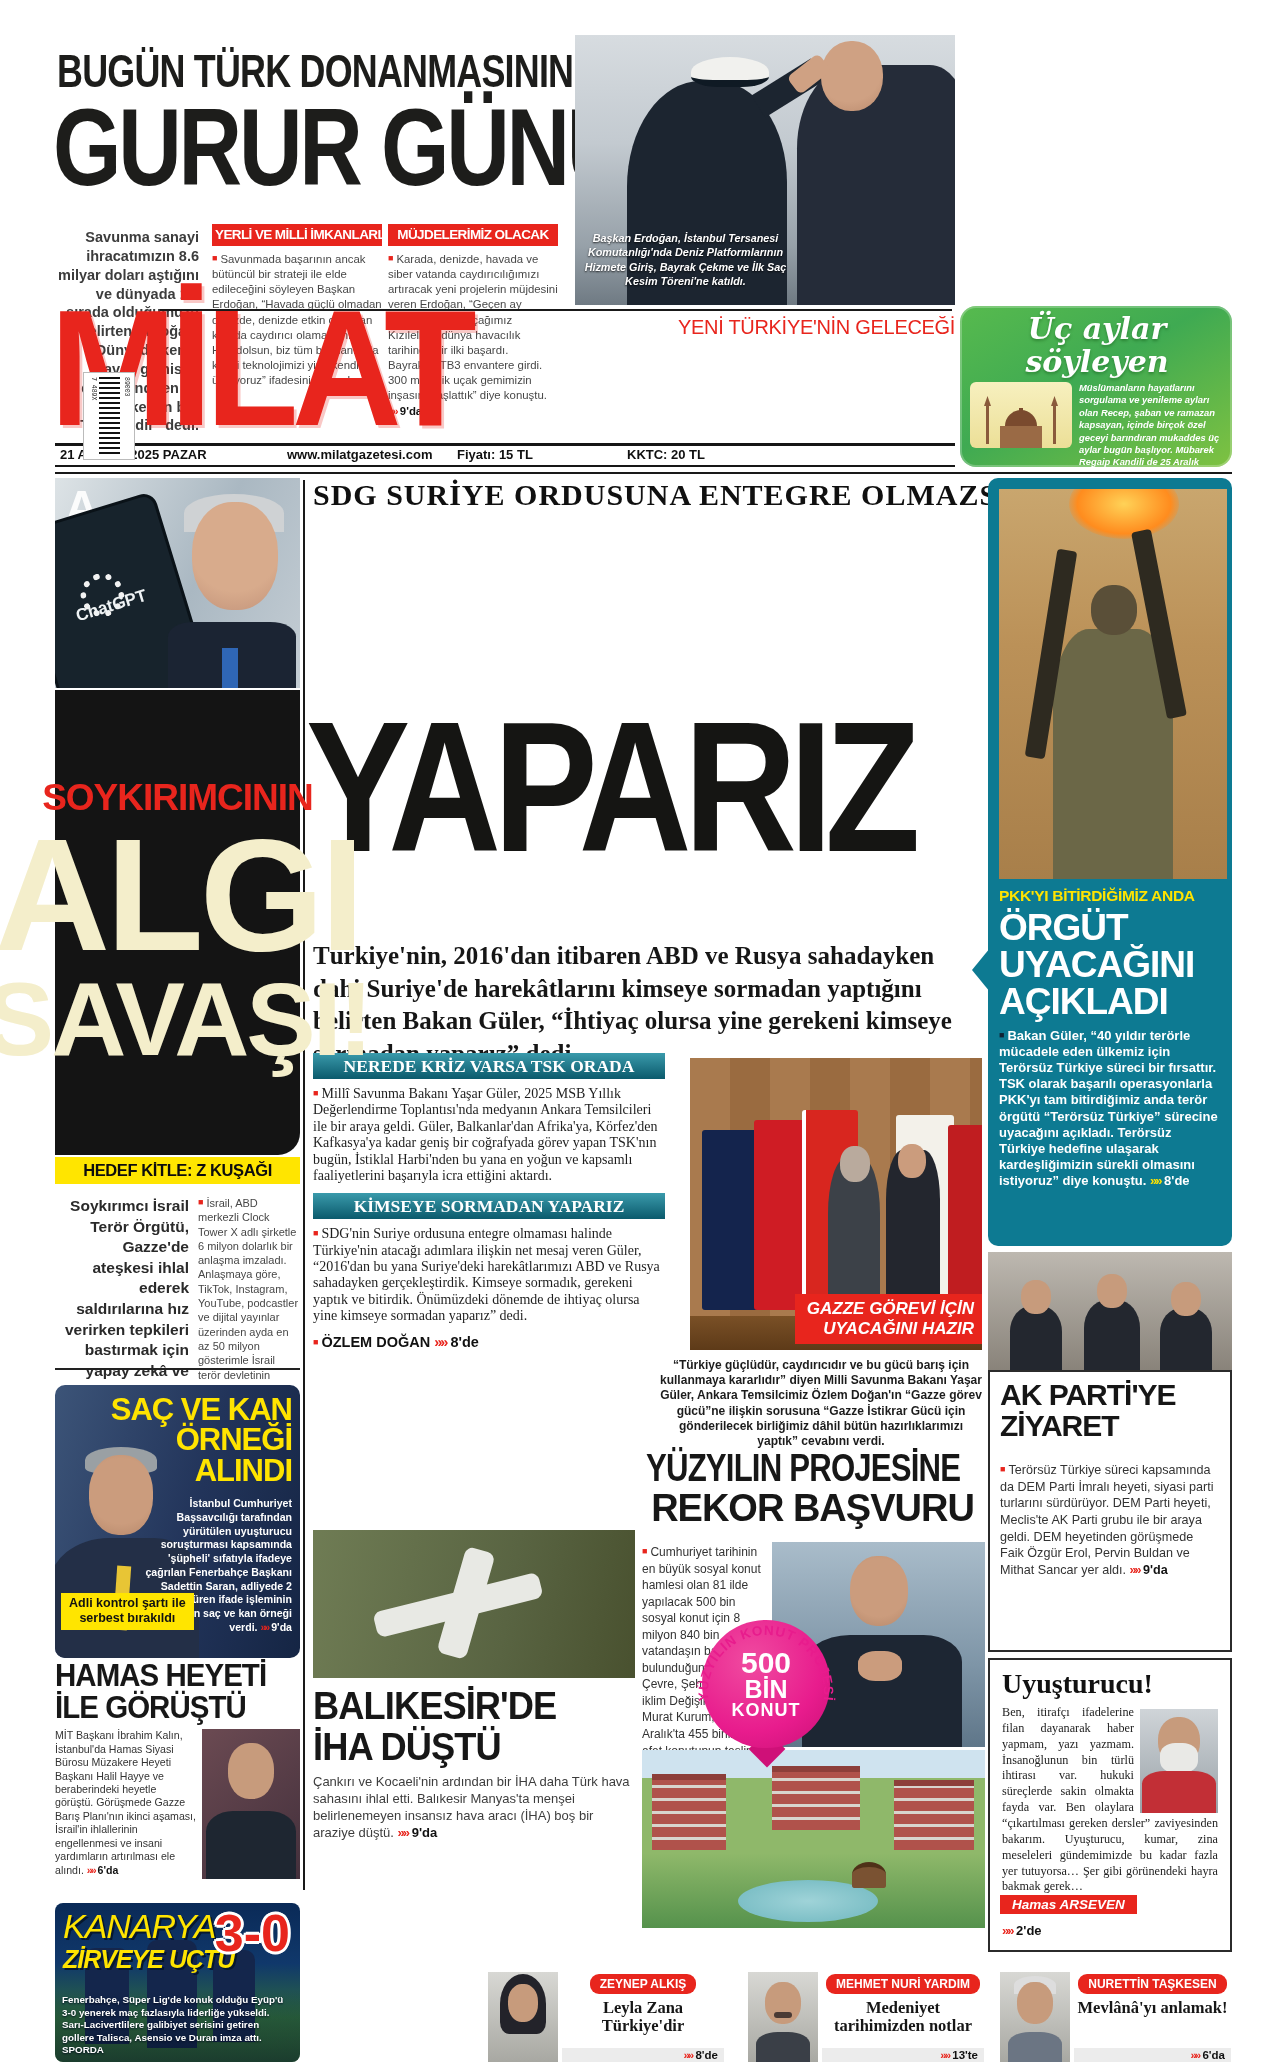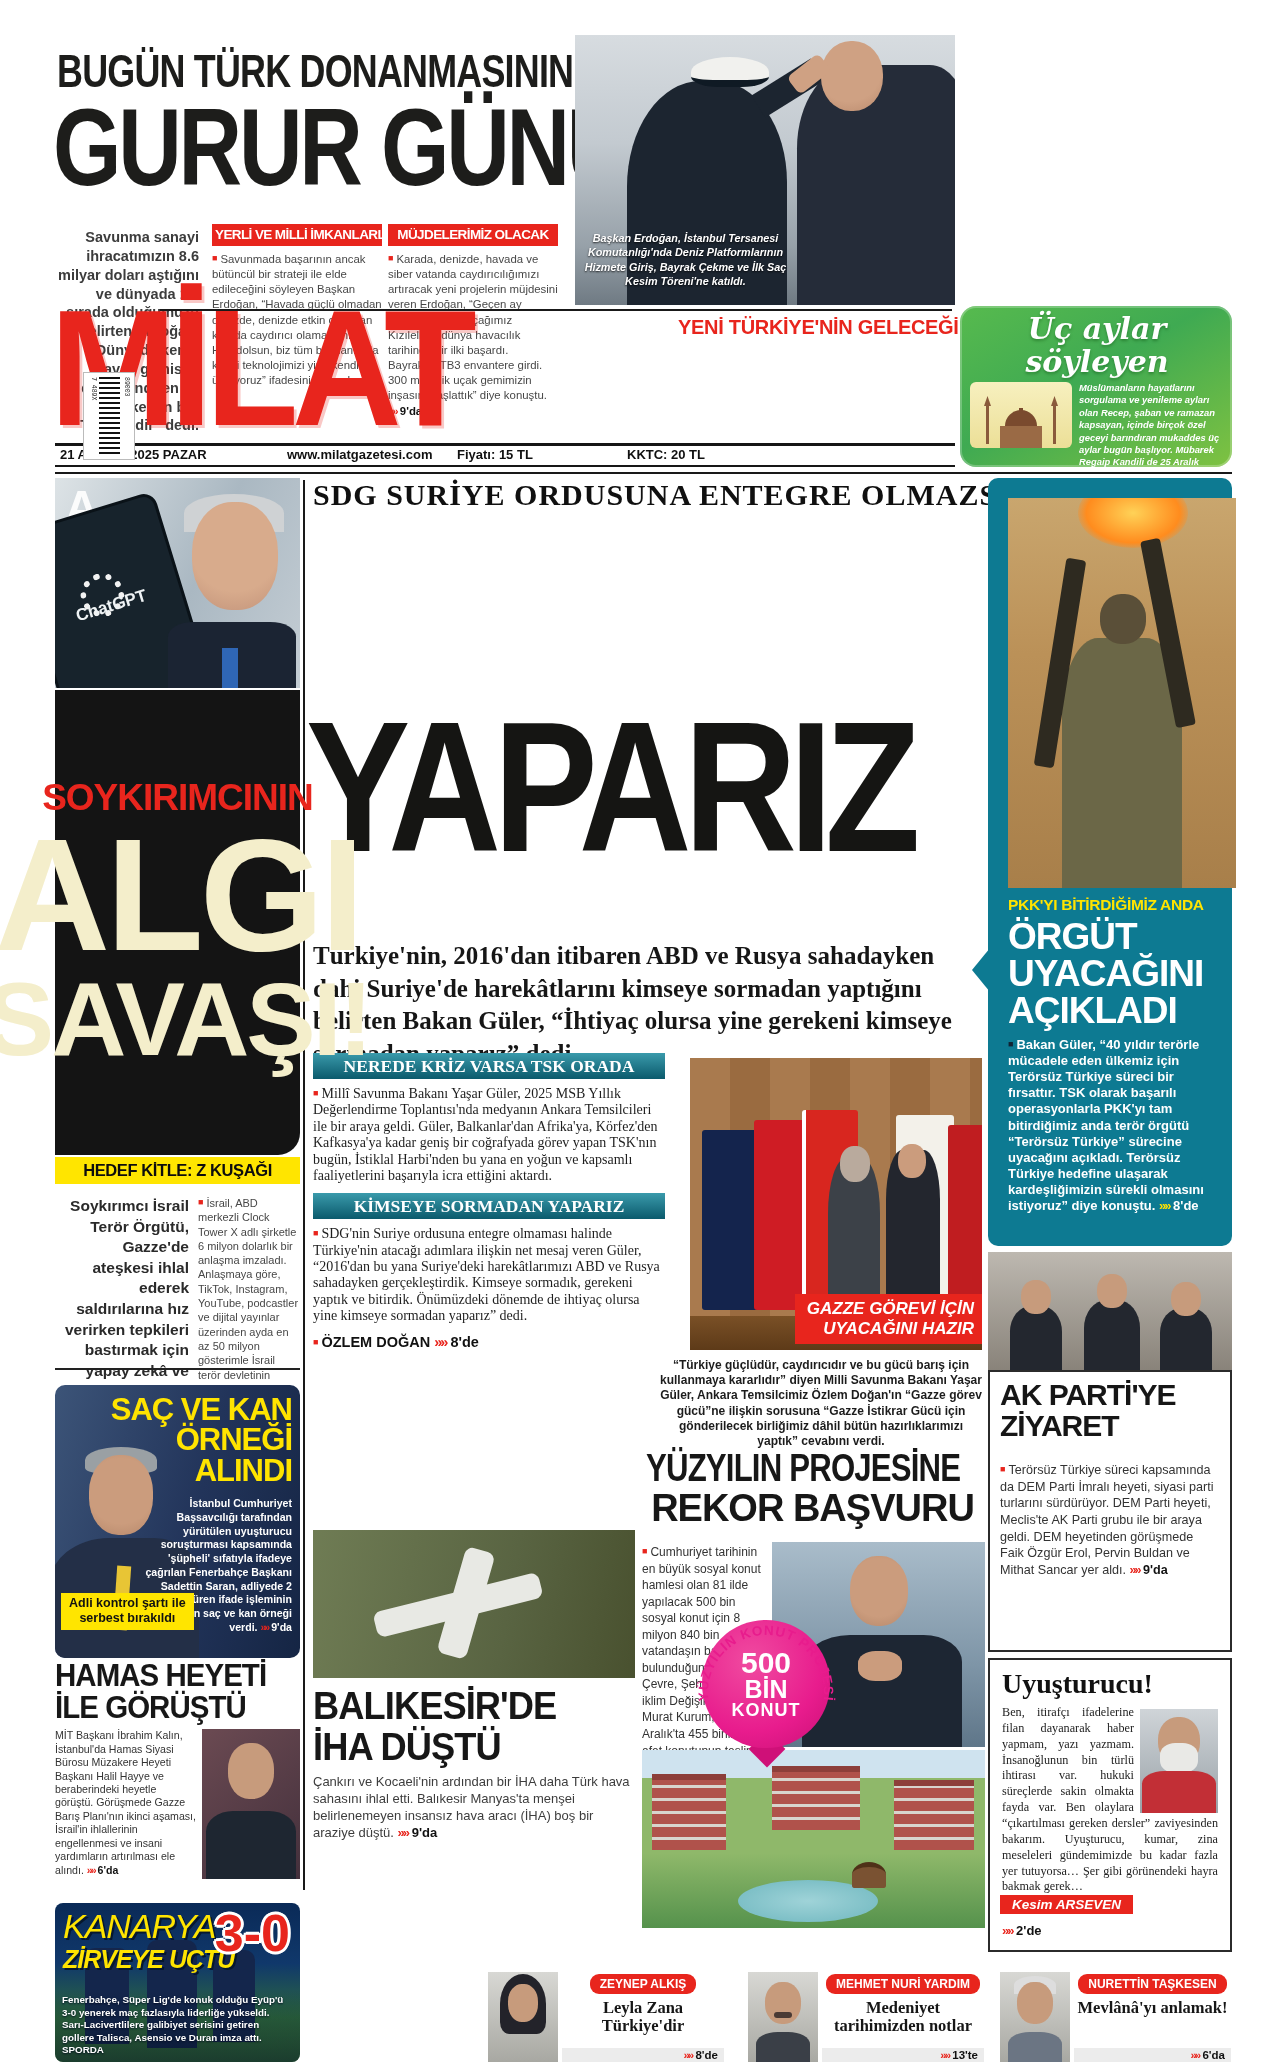--- a/index.html
+++ b/index.html
@@ -24,21 +24,21 @@
   .officer{position:absolute;left:52px;top:46px;width:160px;height:230px;background:#1c2530;border-radius:46% 44% 0 0}
   .officer-cap{position:absolute;left:116px;top:22px;width:78px;height:30px;background:#f1f1ee;border-radius:50% 50% 35% 35%;border-bottom:7px solid #0f1a24}
   .officer-arm{position:absolute;left:178px;top:40px;width:70px;height:26px;background:#1c2530;transform:rotate(-32deg)}
   .erdo{position:absolute;right:-12px;top:30px;width:170px;height:245px;background:#252c39;border-radius:34% 22% 0 0}
   .erdo-head{position:absolute;right:72px;top:6px;width:62px;height:70px;background:radial-gradient(circle at 45% 40%,#cfa183 60%,#b98a6d);border-radius:48%}
   .erdo-hand{position:absolute;right:126px;top:28px;width:40px;height:22px;background:#cfa183;transform:rotate(-38deg);border-radius:6px}
   .ts-cap{left:8px;top:196px;width:205px;color:#fff;font-style:italic;font-weight:bold;font-size:10.8px;line-height:1.32;text-align:center;text-shadow:0 1px 2px rgba(0,0,0,.8)}
 
   
   .mh-line{left:160px;top:309px;width:792px;height:2px;background:#191919}
-  .mh-tag{left:678px;top:316px;font-weight:bold;font-size:20px;color:#e8251d;letter-spacing:-.3px}
+  .mh-tag{left:678px;top:316px;font-weight:normal;font-size:20px;color:#e8251d;letter-spacing:-.3px}
   .mh-logo{left:50px;top:292px;font-weight:bold;font-size:165px;line-height:.88;letter-spacing:-7px;color:#e8251d;transform:scaleX(.92);transform-origin:left top;text-shadow:3px 3px 0 rgba(232,37,29,.25)}
   .barcode{left:83px;top:372px;width:52px;height:88px;background:#fff;border:1px solid #bbb;z-index:5;padding:4px 5px;display:flex;gap:3px}
   .bars{width:26px;height:100%;background:repeating-linear-gradient(180deg,#111 0 2px,#fff 2px 5px)}
   .bdig{writing-mode:vertical-rl;font-size:6.5px;font-family:"Liberation Mono",monospace;color:#222;line-height:1}
   .mh-r1{left:55px;top:443px;width:900px;height:3px;background:#161616}
   .mh-r2{left:55px;top:465px;width:900px;height:2px;background:#161616}
   .mh-it{top:447px;font-weight:bold;font-size:13px;color:#101010}
 
   
   .uc{left:960px;top:306px;width:272px;height:161px;border-radius:16px;background:linear-gradient(150deg,#57ba4e 0%,#3faa52 45%,#7fc241 100%);box-shadow:inset 0 0 0 2px rgba(255,255,255,.25);padding:6px 8px 6px 10px;color:#fff}
@@ -136,21 +136,21 @@
   .pin-c{position:absolute;left:0;top:0;width:128px;height:128px;border-radius:50%;background:radial-gradient(circle at 38% 32%,#f04ba0,#e81c8d 60%,#c90f75);display:flex;flex-direction:column;align-items:center;justify-content:center;color:#fff;font-weight:bold;line-height:.95}
   .pin-tail{position:absolute;left:52px;top:116px;width:26px;height:26px;background:#cf1078;transform:rotate(45deg)}
   .pin1{font-size:30px}.pin2{font-size:25px}.pin3{font-size:18px;letter-spacing:1px}
   .pin-arc-svg{position:absolute;left:-12px;top:-14px;width:152px;height:152px}
   .render{position:absolute;left:2px;top:302px;width:343px;height:178px;background:linear-gradient(#cfe3ef 0 16%,#8fb86a 16% 58%,#55924c 100%);overflow:hidden}
   .bld{position:absolute;background:repeating-linear-gradient(0deg,#b0524b 0 10px,#d8d4cd 10px 13px);border-top:6px solid #8d3f3a}
   .pond{position:absolute;left:96px;bottom:6px;width:140px;height:42px;background:radial-gradient(#9fd3d8,#6fb7bf);border-radius:50%}
   .gazebo{position:absolute;left:210px;bottom:40px;width:34px;height:26px;background:#7a5232;border-radius:50% 50% 10% 10%;border-top:5px solid #4f3118}
 
   
-  .orgut{left:988px;top:478px;width:244px;height:768px;background:#0d7a92;border-radius:10px;padding:20px;color:#fff}
+  .orgut{left:988px;top:478px;width:244px;height:768px;background:#0d7a92;border-radius:10px;padding:11px;color:#fff}
   .orgut-notch{position:absolute;left:-16px;top:470px;width:0;height:0;border-top:22px solid transparent;border-bottom:22px solid transparent;border-right:18px solid #0d7a92}
   .mil-photo{width:228px;height:390px;background:linear-gradient(180deg,#c9a66e 0%,#bb9158 40%,#a87f4a 100%);position:relative;overflow:hidden;margin-bottom:8px}
   .flame{position:absolute;left:70px;top:-20px;width:110px;height:70px;background:radial-gradient(#ffd257,#ff8c1e 60%,transparent 75%);border-radius:50%}
   .mil-body{position:absolute;left:54px;bottom:0;width:120px;height:250px;background:#6b6747;border-radius:30% 30% 0 0}
   .mil-head{position:absolute;left:92px;top:96px;width:46px;height:50px;background:#5a4f38;border-radius:46%}
   .rifle{position:absolute;background:#2e2a20;border-radius:4px}
   .orgut-kicker{color:#ffe400;font-weight:bold;font-size:15.5px;letter-spacing:-.3px;margin:2px 0 4px}
   .orgut-t{font-weight:bold;font-size:37px;line-height:1.0;letter-spacing:-1px}
   .orgut-body{margin-top:8px;font-weight:bold;font-size:13px;line-height:1.24}
   .orgut-body .rb{color:#123}
@@ -443,21 +443,21 @@
   <div class="uyu">
     <div class="uyu-t">Uyuşturucu!</div>
     <div class="uyu-body">
       <div class="arseven">
         <div class="ars-head"></div>
         <div class="ars-beard"></div>
         <div class="ars-coat"></div>
       </div>
       <span>Ben, itirafçı ifadelerine filan dayanarak haber yapmam, yazı yazmam. İnsanoğlunun bin türlü ihtirası var. hukuki süreçlerde sakin olmakta fayda var. Ben olaylara “çıkartılması gereken dersler” zaviyesinden bakarım. Uyuşturucu, kumar, zina meseleleri gündemimizde bu kadar fazla yer tutuyorsa… Şer gibi görünendeki hayra bakmak gerek…</span>
     </div>
-    <div class="uyu-band">Kesim ARSEVEN</div>
+    <div class="uyu-band">Hamas ARSEVEN</div>
     <div class="uyu-ref"><span class="arr">»»</span> <b>2'de</b></div>
   </div>
 
   <div class="b card" style="left:488px">
     <div class="cphoto">
         <div class="scarf">
           <div class="fc"></div>
         </div>
       </div>
     <div class="cmain">

